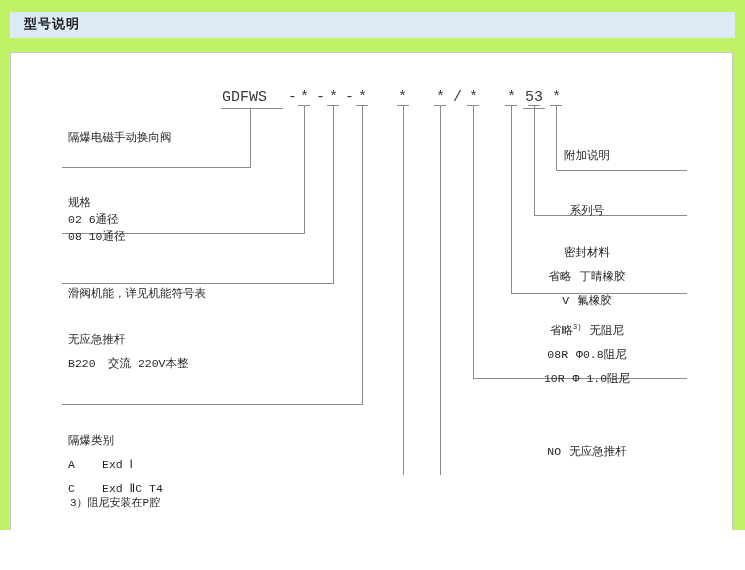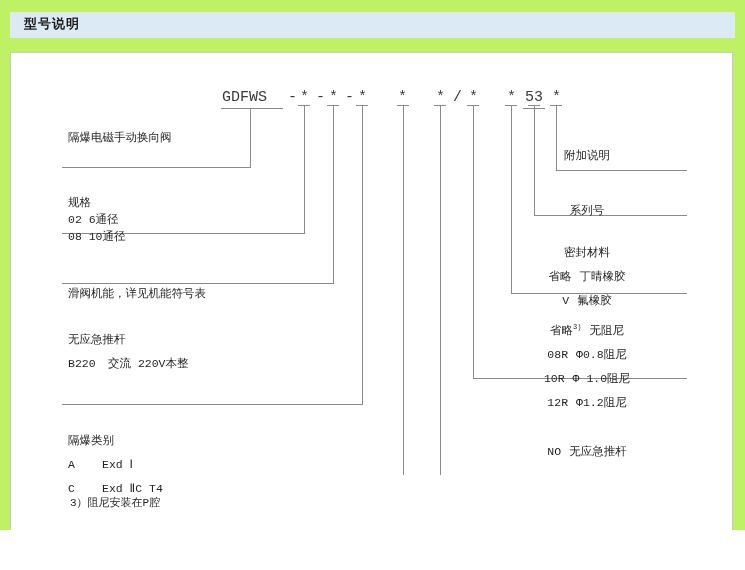--- a/index.html
+++ b/index.html
@@ -267,23 +267,20 @@
   <div class="blk right" style="left:487px; top:312px; width:200px;">
     <span class="row">
       <span class="k"><span>省略</span><span class="sup">3)</span></span><span>无阻尼</span>
     </span>
     <span class="row">
       <span class="k">08R</span><span>Φ0.8阻尼</span>
     </span>
     <span class="row">
       <span class="k">10R</span><span>Φ 1.0阻尼</span>
     </span>
-    <span class="row">
-      <span class="k">12R</span><span>Φ1.2阻尼</span>
-    </span>
   </div>
 
   <div class="blk right" style="left:487px; top:436px; width:200px;">
     <span class="row">
       <span class="k">NO</span><span>无应急推杆</span>
     </span>
   </div>
 
 </div>
 

